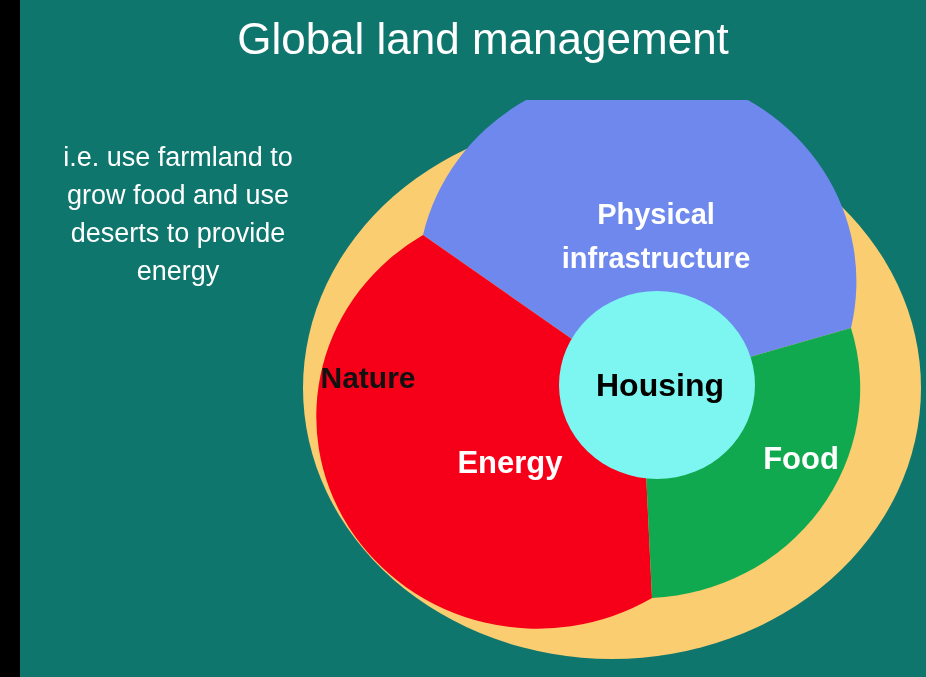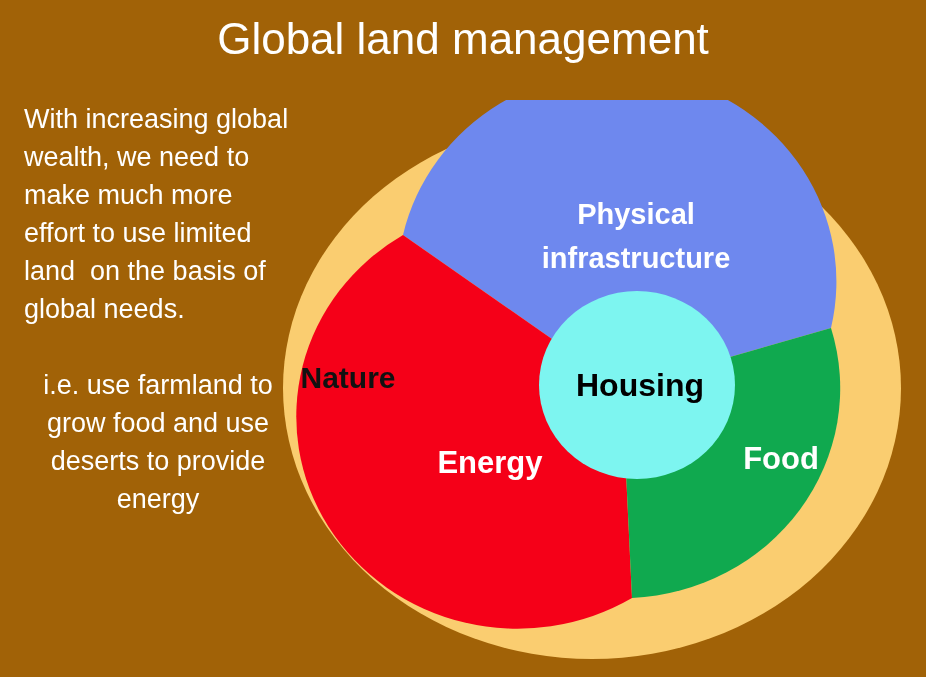--- a/index.html
+++ b/index.html
@@ -10,21 +10,22 @@
   body {
     width: 926px;
     height: 677px;
     overflow: hidden;
     font-family: "Liberation Sans", sans-serif;
     position: relative;
   }
   #slide {
     position: absolute;
     inset: 0;
-    background: #a16207;
+    background: #0f766e;
+    margin-left: 20px;
   }
   #title {
     position: absolute;
     left: 0;
     top: 14px;
     width: 926px;
     text-align: center;
     color: #ffffff;
     font-family: "Liberation Sans", sans-serif;
     font-size: 44px;
@@ -90,21 +91,20 @@
   }
 </style>
 </head>
 <body>
 
 <div id="slide">
 
   <div id="title">Global land management</div>
 
   <div id="body-text">
-    <p>With increasing global wealth, we need to make much more effort to use limited land  on the basis of global needs.</p>
     <p class="para-gap">i.e. use farmland to grow food and use deserts to provide energy</p>
   </div>
 
   <div id="diagram-wrap">
     <svg class="diagram" viewBox="0 0 656 577" xmlns="http://www.w3.org/2000/svg">
 
       <ellipse cx="322" cy="288" rx="309" ry="271" fill="#FACD70"></ellipse>
 
       <path fill="#6E88EE" d="M 352 288 L 133 135 A 219 210 0 0 1 561 228 Z"></path>
 

